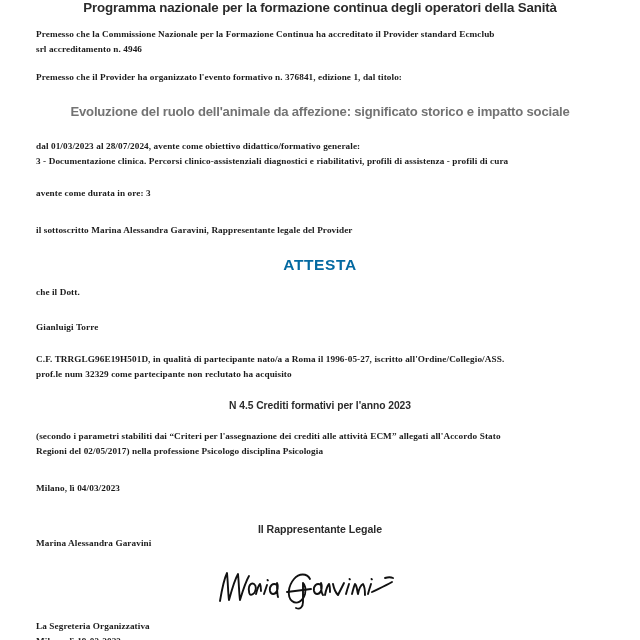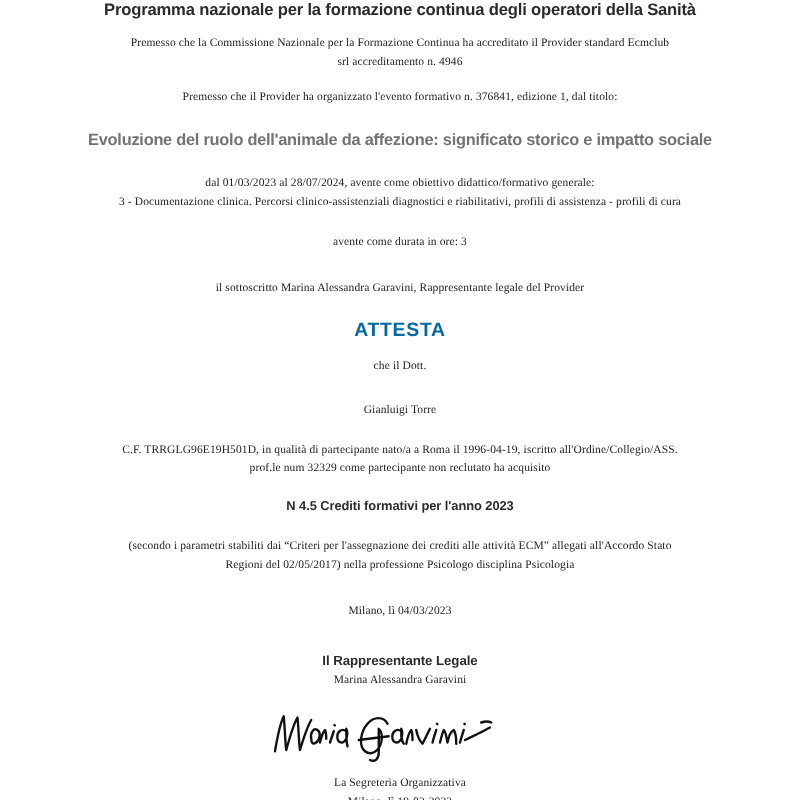--- a/index.html
+++ b/index.html
@@ -19,23 +19,23 @@
   .page {
     position: relative;
     width: 640px;
     height: 448px;
     background: #ffffff;
     box-sizing: border-box;
     padding: 0 36px;
   }
 
   .line {
-    text-align: center;
+    text-align: left;
     font-family: "Liberation Serif", serif;
-    font-weight: normal;
+    font-weight: bold;
     font-size: 9.2px;
     line-height: 15px;
     letter-spacing: 0.1px;
     color: #1b1b1b;
     white-space: nowrap;
   }
 
   
 
   .masthead {
@@ -152,21 +152,21 @@
   <div class="sp-10"></div>
 
   <div class="line">che il Dott.</div>
 
   <div class="sp-20"></div>
 
   <div class="line">Gianluigi Torre</div>
 
   <div class="sp-17"></div>
 
-  <div class="line">C.F. TRRGLG96E19H501D, in qualità di partecipante nato/a a Roma il 1996-04-19, iscritto all'Ordine/Collegio/ASS.</div>
+  <div class="line">C.F. TRRGLG96E19H501D, in qualità di partecipante nato/a a Roma il 1996-05-27, iscritto all'Ordine/Collegio/ASS.</div>
   <div class="line">prof.le num 32329 come partecipante non reclutato ha acquisito</div>
 
   <div class="sp-17"></div>
 
   <div class="crediti">N 4.5 Crediti formativi per l'anno 2023</div>
 
   <div class="sp-16"></div>
 
   <div class="line">(secondo i parametri stabiliti dai “Criteri per l'assegnazione dei crediti alle attività ECM” allegati all'Accordo Stato</div>
   <div class="line">Regioni del 02/05/2017) nella professione Psicologo disciplina Psicologia</div>

